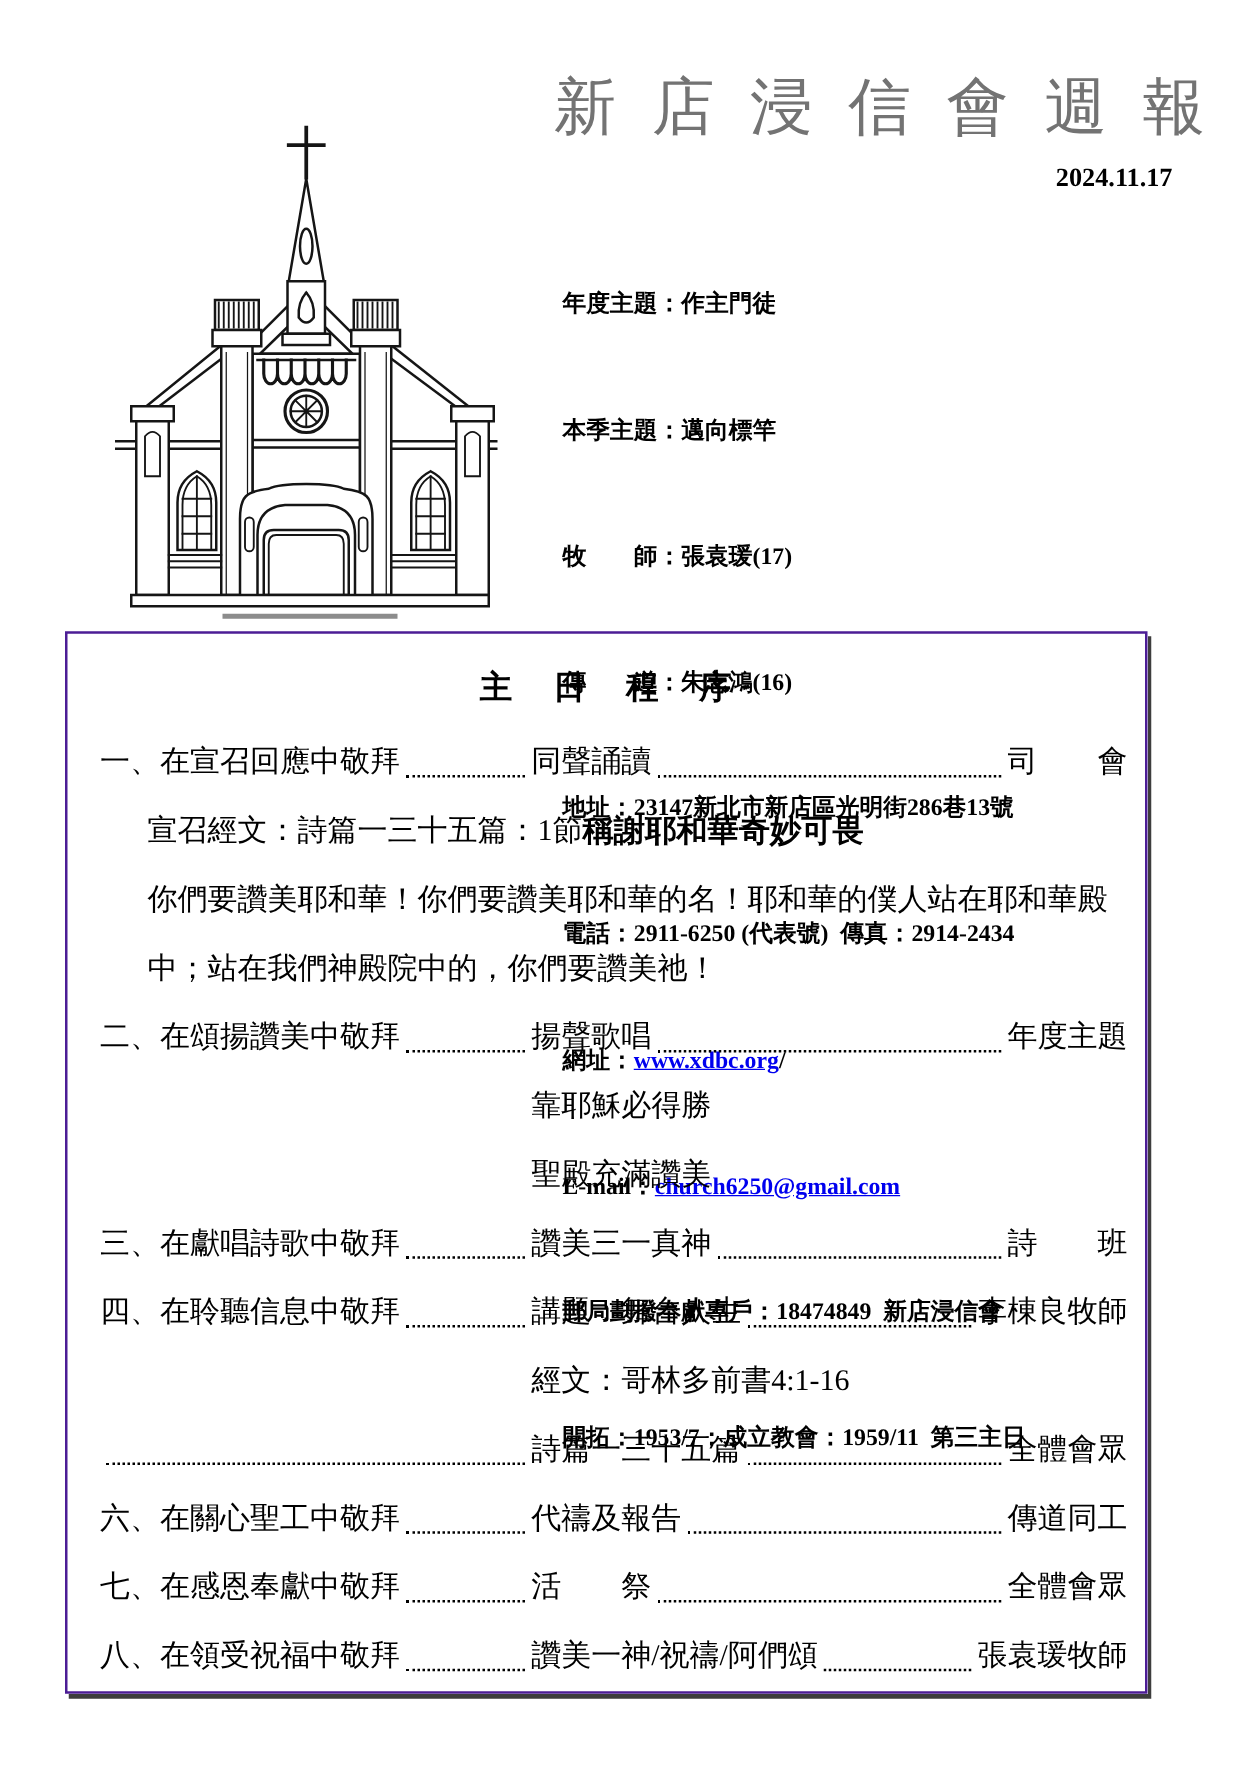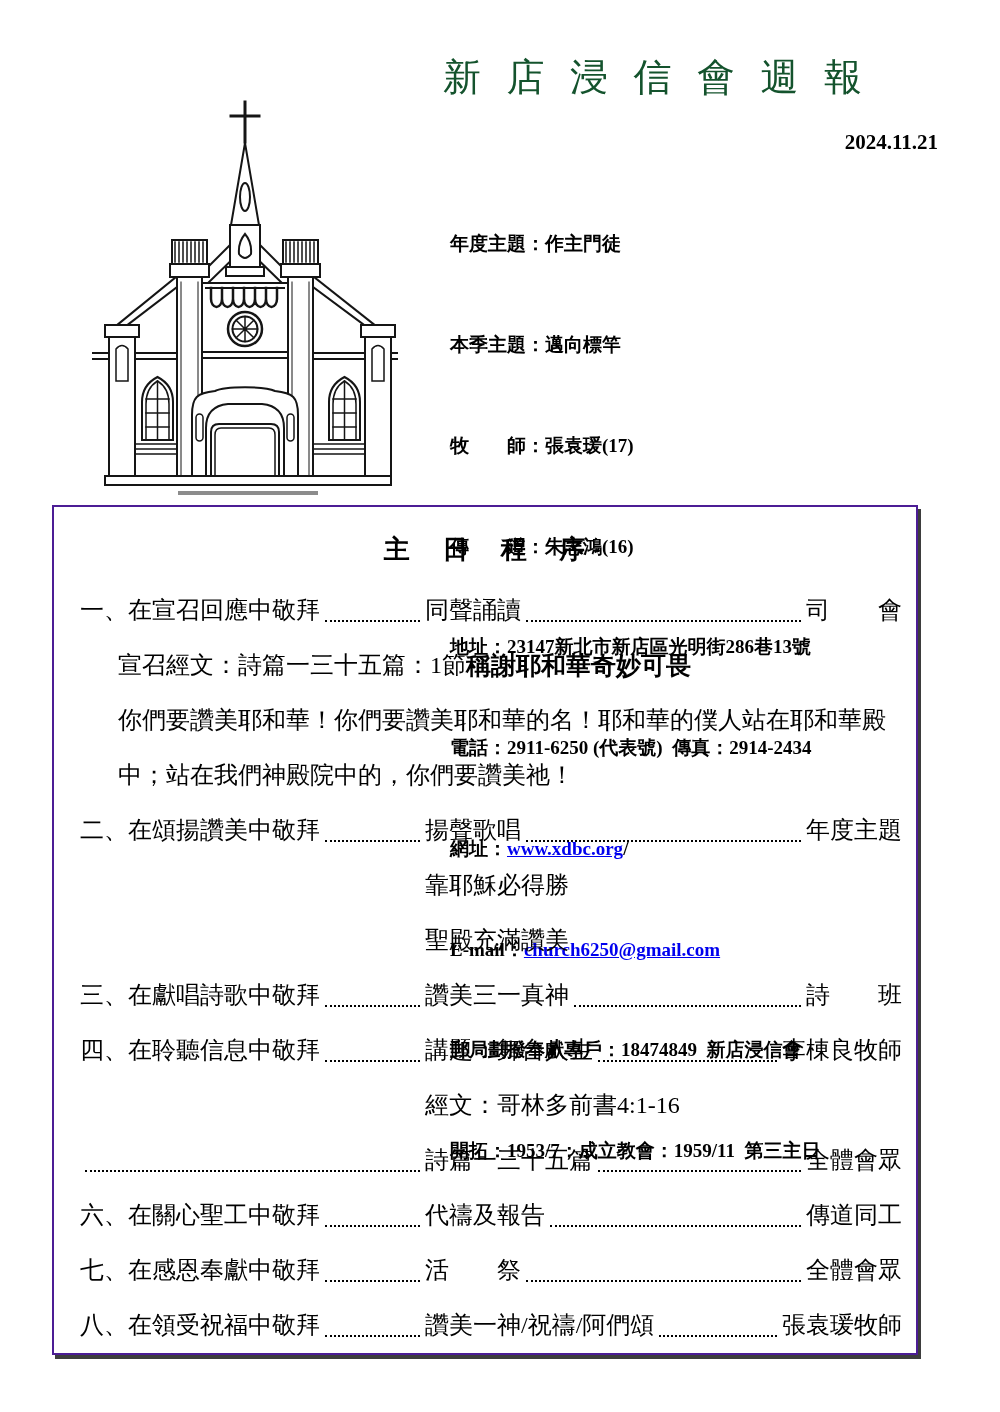--- a/index.html
+++ b/index.html
@@ -6,21 +6,21 @@
   html,body { margin:0; padding:0; background:#e8e8e8; }
   .page {
     position:relative; width:1000px; height:1412px; margin:0 auto;
     background:#ffffff; overflow:hidden; color:#000;
     font-family:"Liberation Serif","DejaVu Serif",serif;
   }
   
   .church-art { position:absolute; left:85px; top:96px; width:350px; height:412px; }
   .title {
     position:absolute; left:443px; top:52px; width:520px;
-    font-size:38px; letter-spacing:8px; white-space:pre; color:#14532d;
+    font-size:50px; letter-spacing:8px; white-space:pre; color:#737373;
   }
   .date {
     position:absolute; left:450px; top:130px; width:488px;
     text-align:right; font-size:21px; font-weight:bold; white-space:pre;
   }
   .info {
     position:absolute; left:450px; top:160px; width:500px;
     font-size:19px; font-weight:bold; line-height:33.6px; white-space:pre;
   }
   .info a { color:#0000EE; text-decoration:underline; }
@@ -117,21 +117,21 @@
       <path stroke-width="1.5" d="M130,379 V338 Q130,331 136,331 L184,331 Q190,331 190,338 V379"></path>
       <rect x="111" y="317" width="7" height="27" rx="3.5" stroke-width="1.5"></rect>
       <rect x="202" y="317" width="7" height="27" rx="3.5" stroke-width="1.5"></rect>
 
       <rect x="20" y="379" width="286" height="9" fill="#fff"></rect>
       <rect x="93" y="394" width="140" height="4" fill="#8c8c8c" stroke="none"></rect>
     </g>
   </svg>
 
   <div class="title">新 店 浸 信 會 週 報</div>
-  <div class="date">2024.11.21</div>
+  <div class="date">2024.11.17</div>
 
   <div class="info">
     <div>年度主題：作主門徒</div>
     <div>本季主題：邁向標竿</div>
     <div>牧　　師：張袁瑗(17)</div>
     <div>傳　　道：朱志鴻(16)</div>
     <div>地址：23147新北市新店區光明街286巷13號</div>
     <div>電話：2911-6250 (代表號)  傳真：2914-2434</div>
     <div><span>網址：</span><a href="#">www.xdbc.org</a><span>/</span></div>
     <div><span>E-mail：</span><a href="#">church6250@gmail.com</a></div>

